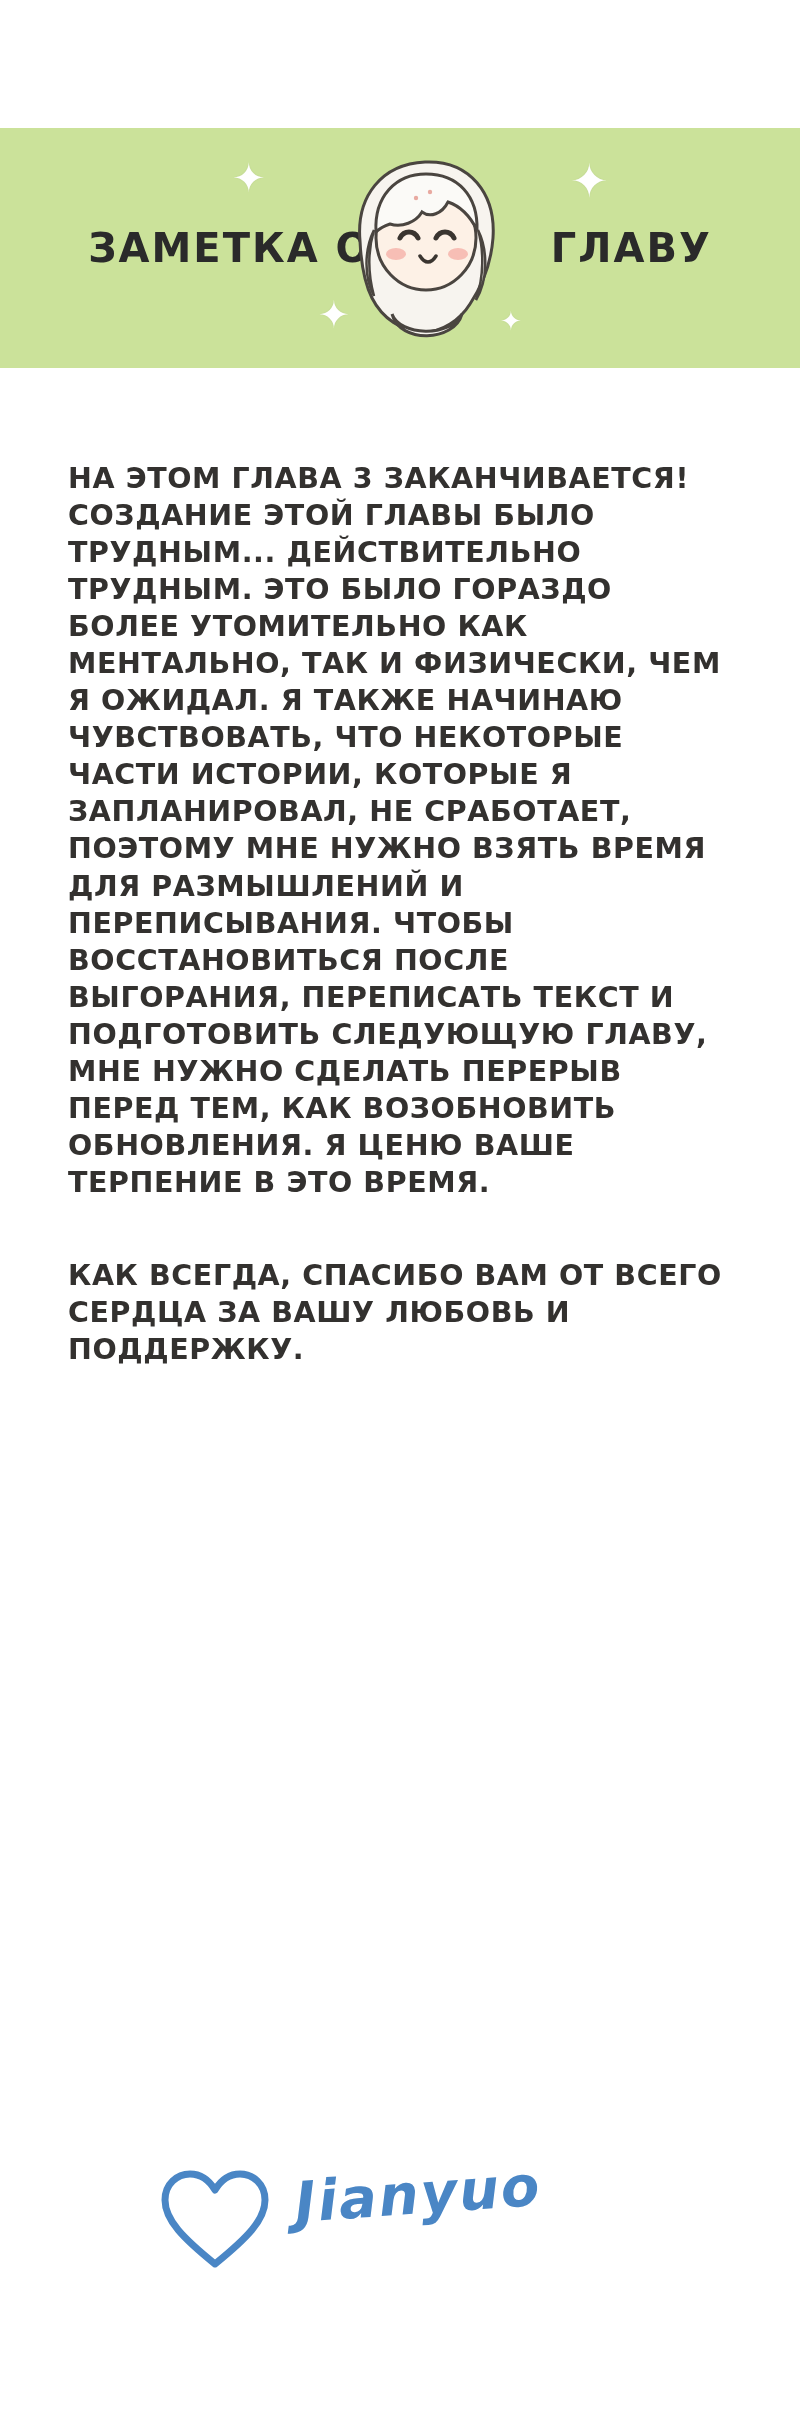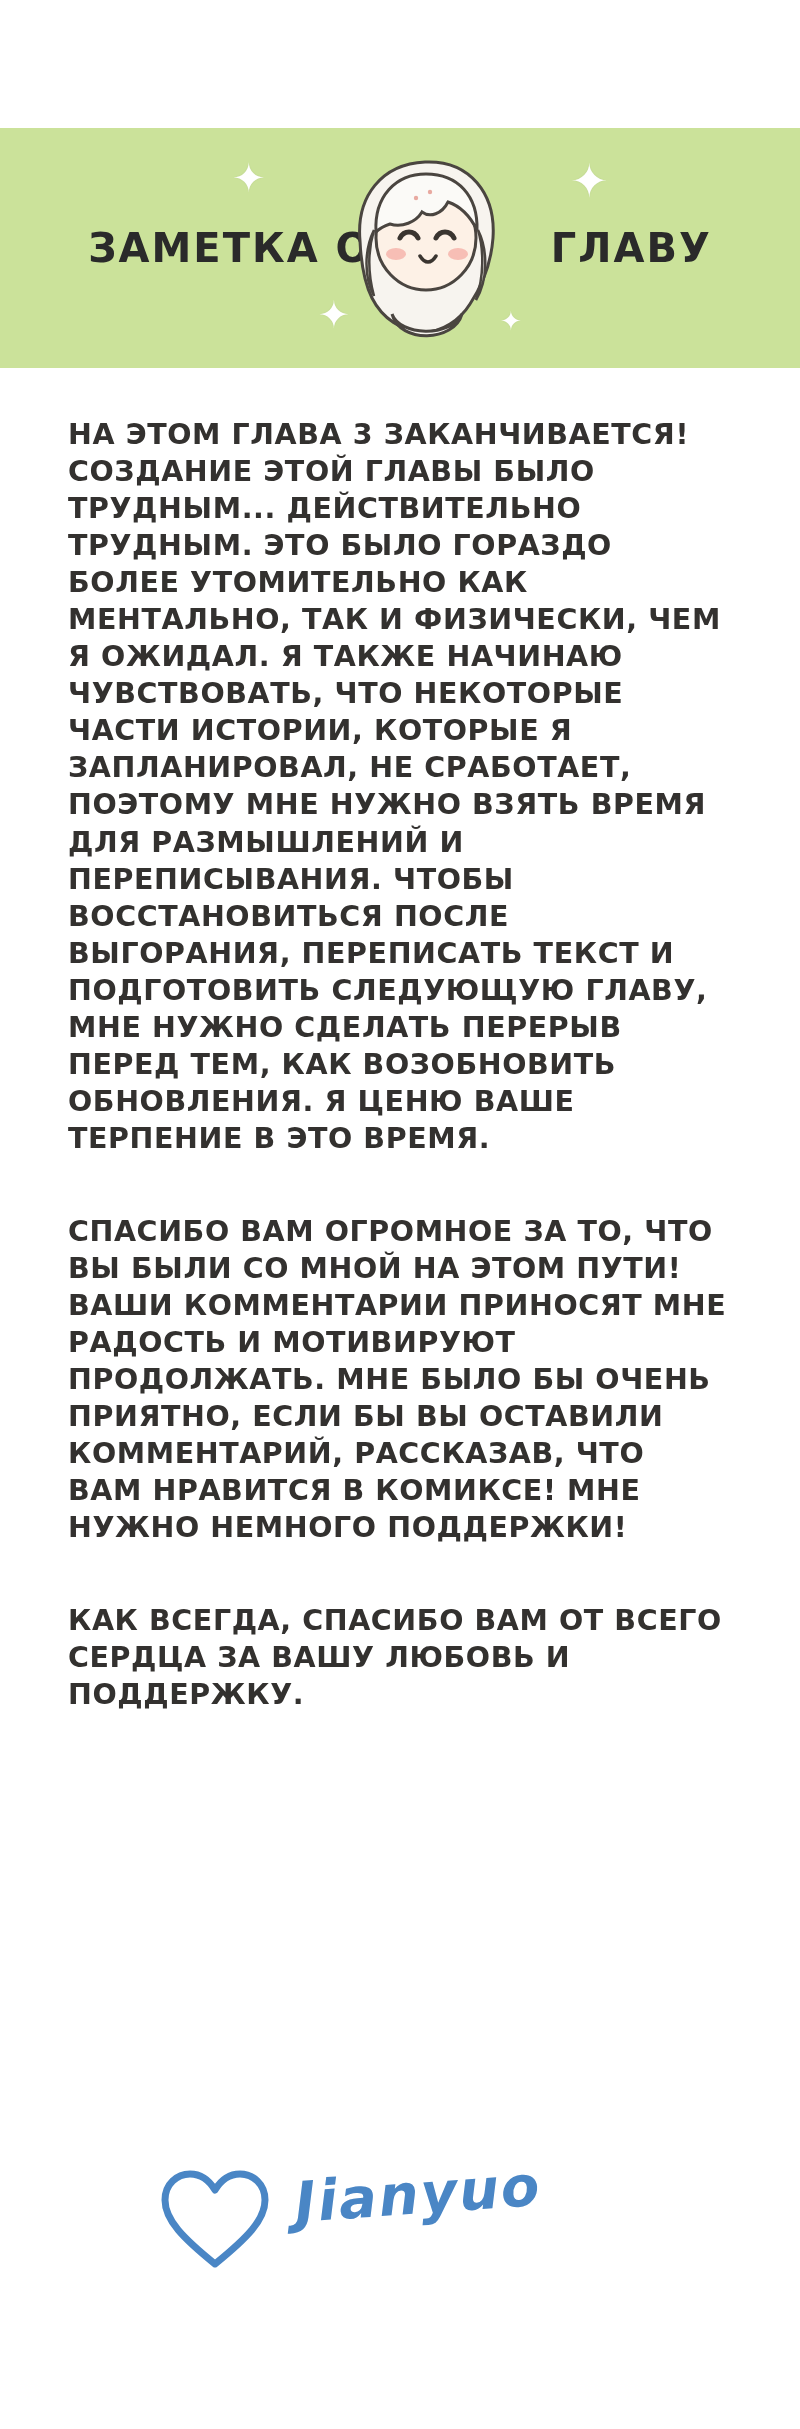--- a/index.html
+++ b/index.html
@@ -67,21 +67,21 @@
   }
   .sparkle.s1 { left: 232px; top: 30px; font-size: 40px; }
   .sparkle.s2 { left: 570px; top: 30px; font-size: 46px; }
   .sparkle.s3 { left: 318px; top: 168px; font-size: 38px; }
   .sparkle.s4 { left: 500px; top: 180px; font-size: 26px; }
 
   
   .note-body {
     position: absolute;
     left: 68px;
-    top: 416px;
+    top: 460px;
     width: 660px;
   }
   .para {
     font-family: "DejaVu Sans", sans-serif;
     font-weight: bold;
     font-size: 28.5px;
     line-height: 1.30;
     letter-spacing: 0.6px;
     color: #33312f;
     text-transform: uppercase;
@@ -161,21 +161,20 @@
 
       <circle cx="86" cy="52" r="2.2" fill="#e8a9a0"></circle>
       <circle cx="100" cy="46" r="2.2" fill="#e8a9a0"></circle>
 
       <path d="M62 168 C70 190 120 192 132 168 C124 196 70 198 62 168 Z" fill="#f7f4ef" stroke="#4a4540" stroke-width="3"></path>
     </svg>
   </div>
 
   <div class="note-body">
     <p class="para">НА ЭТОМ ГЛАВА 3 ЗАКАНЧИВАЕТСЯ! СОЗДАНИЕ ЭТОЙ ГЛАВЫ БЫЛО ТРУДНЫМ... ДЕЙСТВИТЕЛЬНО ТРУДНЫМ. ЭТО БЫЛО ГОРАЗДО БОЛЕЕ УТОМИТЕЛЬНО КАК МЕНТАЛЬНО, ТАК И ФИЗИЧЕСКИ, ЧЕМ Я ОЖИДАЛ. Я ТАКЖЕ НАЧИНАЮ ЧУВСТВОВАТЬ, ЧТО НЕКОТОРЫЕ ЧАСТИ ИСТОРИИ, КОТОРЫЕ Я ЗАПЛАНИРОВАЛ, НЕ СРАБОТАЕТ, ПОЭТОМУ МНЕ НУЖНО ВЗЯТЬ ВРЕМЯ ДЛЯ РАЗМЫШЛЕНИЙ И ПЕРЕПИСЫВАНИЯ. ЧТОБЫ ВОССТАНОВИТЬСЯ ПОСЛЕ ВЫГОРАНИЯ, ПЕРЕПИСАТЬ ТЕКСТ И ПОДГОТОВИТЬ СЛЕДУЮЩУЮ ГЛАВУ, МНЕ НУЖНО СДЕЛАТЬ ПЕРЕРЫВ ПЕРЕД ТЕМ, КАК ВОЗОБНОВИТЬ ОБНОВЛЕНИЯ. Я ЦЕНЮ ВАШЕ ТЕРПЕНИЕ В ЭТО ВРЕМЯ.</p>
-    <p class="para">СПАСИБО ВАМ ОГРОМНОЕ ЗА ТО, ЧТО ВЫ БЫЛИ СО МНОЙ НА ЭТОМ ПУТИ! ВАШИ КОММЕНТАРИИ ПРИНОСЯТ МНЕ РАДОСТЬ И МОТИВИРУЮТ ПРОДОЛЖАТЬ. МНЕ БЫЛО БЫ ОЧЕНЬ ПРИЯТНО, ЕСЛИ БЫ ВЫ ОСТАВИЛИ КОММЕНТАРИЙ, РАССКАЗАВ, ЧТО ВАМ НРАВИТСЯ В КОМИКСЕ! МНЕ НУЖНО НЕМНОГО ПОДДЕРЖКИ!</p>
     <p class="para">КАК ВСЕГДА, СПАСИБО ВАМ ОТ ВСЕГО СЕРДЦА ЗА ВАШУ ЛЮБОВЬ И ПОДДЕРЖКУ.</p>
   </div>
 
   <div class="signature">
     <svg class="sig-heart" viewBox="0 0 120 110">
       <path d="M60 100 C28 74 10 56 10 36 C10 20 22 10 35 10 C45 10 54 16 60 26
                C66 16 75 10 85 10 C98 10 110 20 110 36 C110 56 92 74 60 100 Z" fill="none" stroke="#4a86c5" stroke-width="7" stroke-linecap="round" stroke-linejoin="round"></path>
     </svg>
     <div class="sig-name">Jianyuo</div>
   </div>

